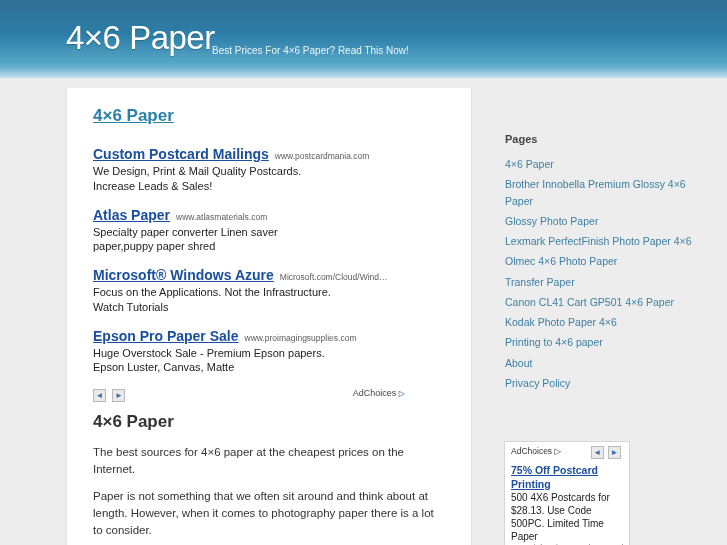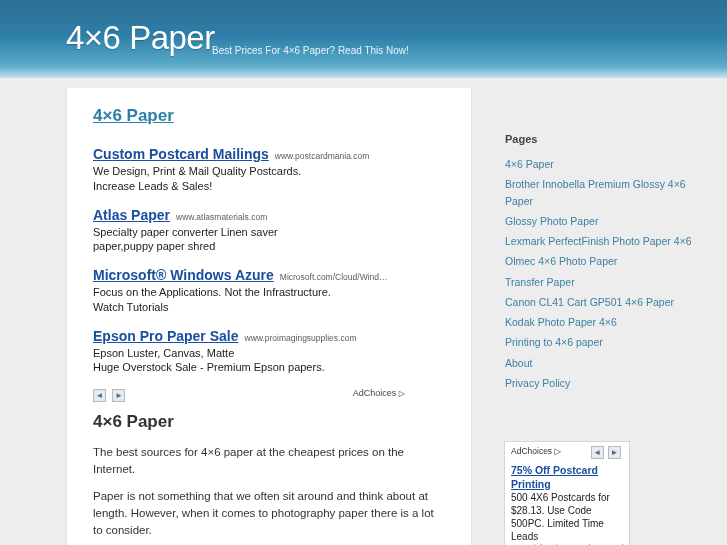--- a/index.html
+++ b/index.html
@@ -209,22 +209,22 @@
         </div>
 
         <div class="ad-item">
           <span class="ad-head">Microsoft® Windows Azure</span><span class="ad-url">Microsoft.com/Cloud/Wind…</span>
           <span class="ad-line">Focus on the Applications. Not the Infrastructure.</span>
           <span class="ad-line">Watch Tutorials</span>
         </div>
 
         <div class="ad-item">
           <span class="ad-head">Epson Pro Paper Sale</span><span class="ad-url">www.proimagingsupplies.com</span>
+          <span class="ad-line">Huge Overstock Sale - Premium Epson papers.</span>
           <span class="ad-line">Epson Luster, Canvas, Matte</span>
-          <span class="ad-line">Huge Overstock Sale - Premium Epson papers.</span>
         </div>
 
         <div class="ad-footer">
           <span class="arrow-btn">◄</span>
           <span class="arrow-btn">►</span>
           <span class="adchoices"><span>AdChoices</span> <span class="tri">▷</span></span>
         </div>
 
       </div>
 
@@ -284,20 +284,20 @@
           <span class="arrow-btn">◄</span>
           <span class="arrow-btn">►</span>
         </span>
       </div>
 
       <div class="side-ad-item">
         <span class="sa-head">75% Off Postcard Printing</span>
         <span class="sa-line">500 4X6 Postcards for</span>
         <span class="sa-line">$28.13. Use Code</span>
         <span class="sa-line">500PC. Limited Time</span>
-        <span class="sa-line">Leads</span>
+        <span class="sa-line">Paper</span>
         <span class="sa-url">CopyrightPrints.com/Postcard</span>
       </div>
 
     </div>
 
   </div>
 </div>
 
 </body></html>

